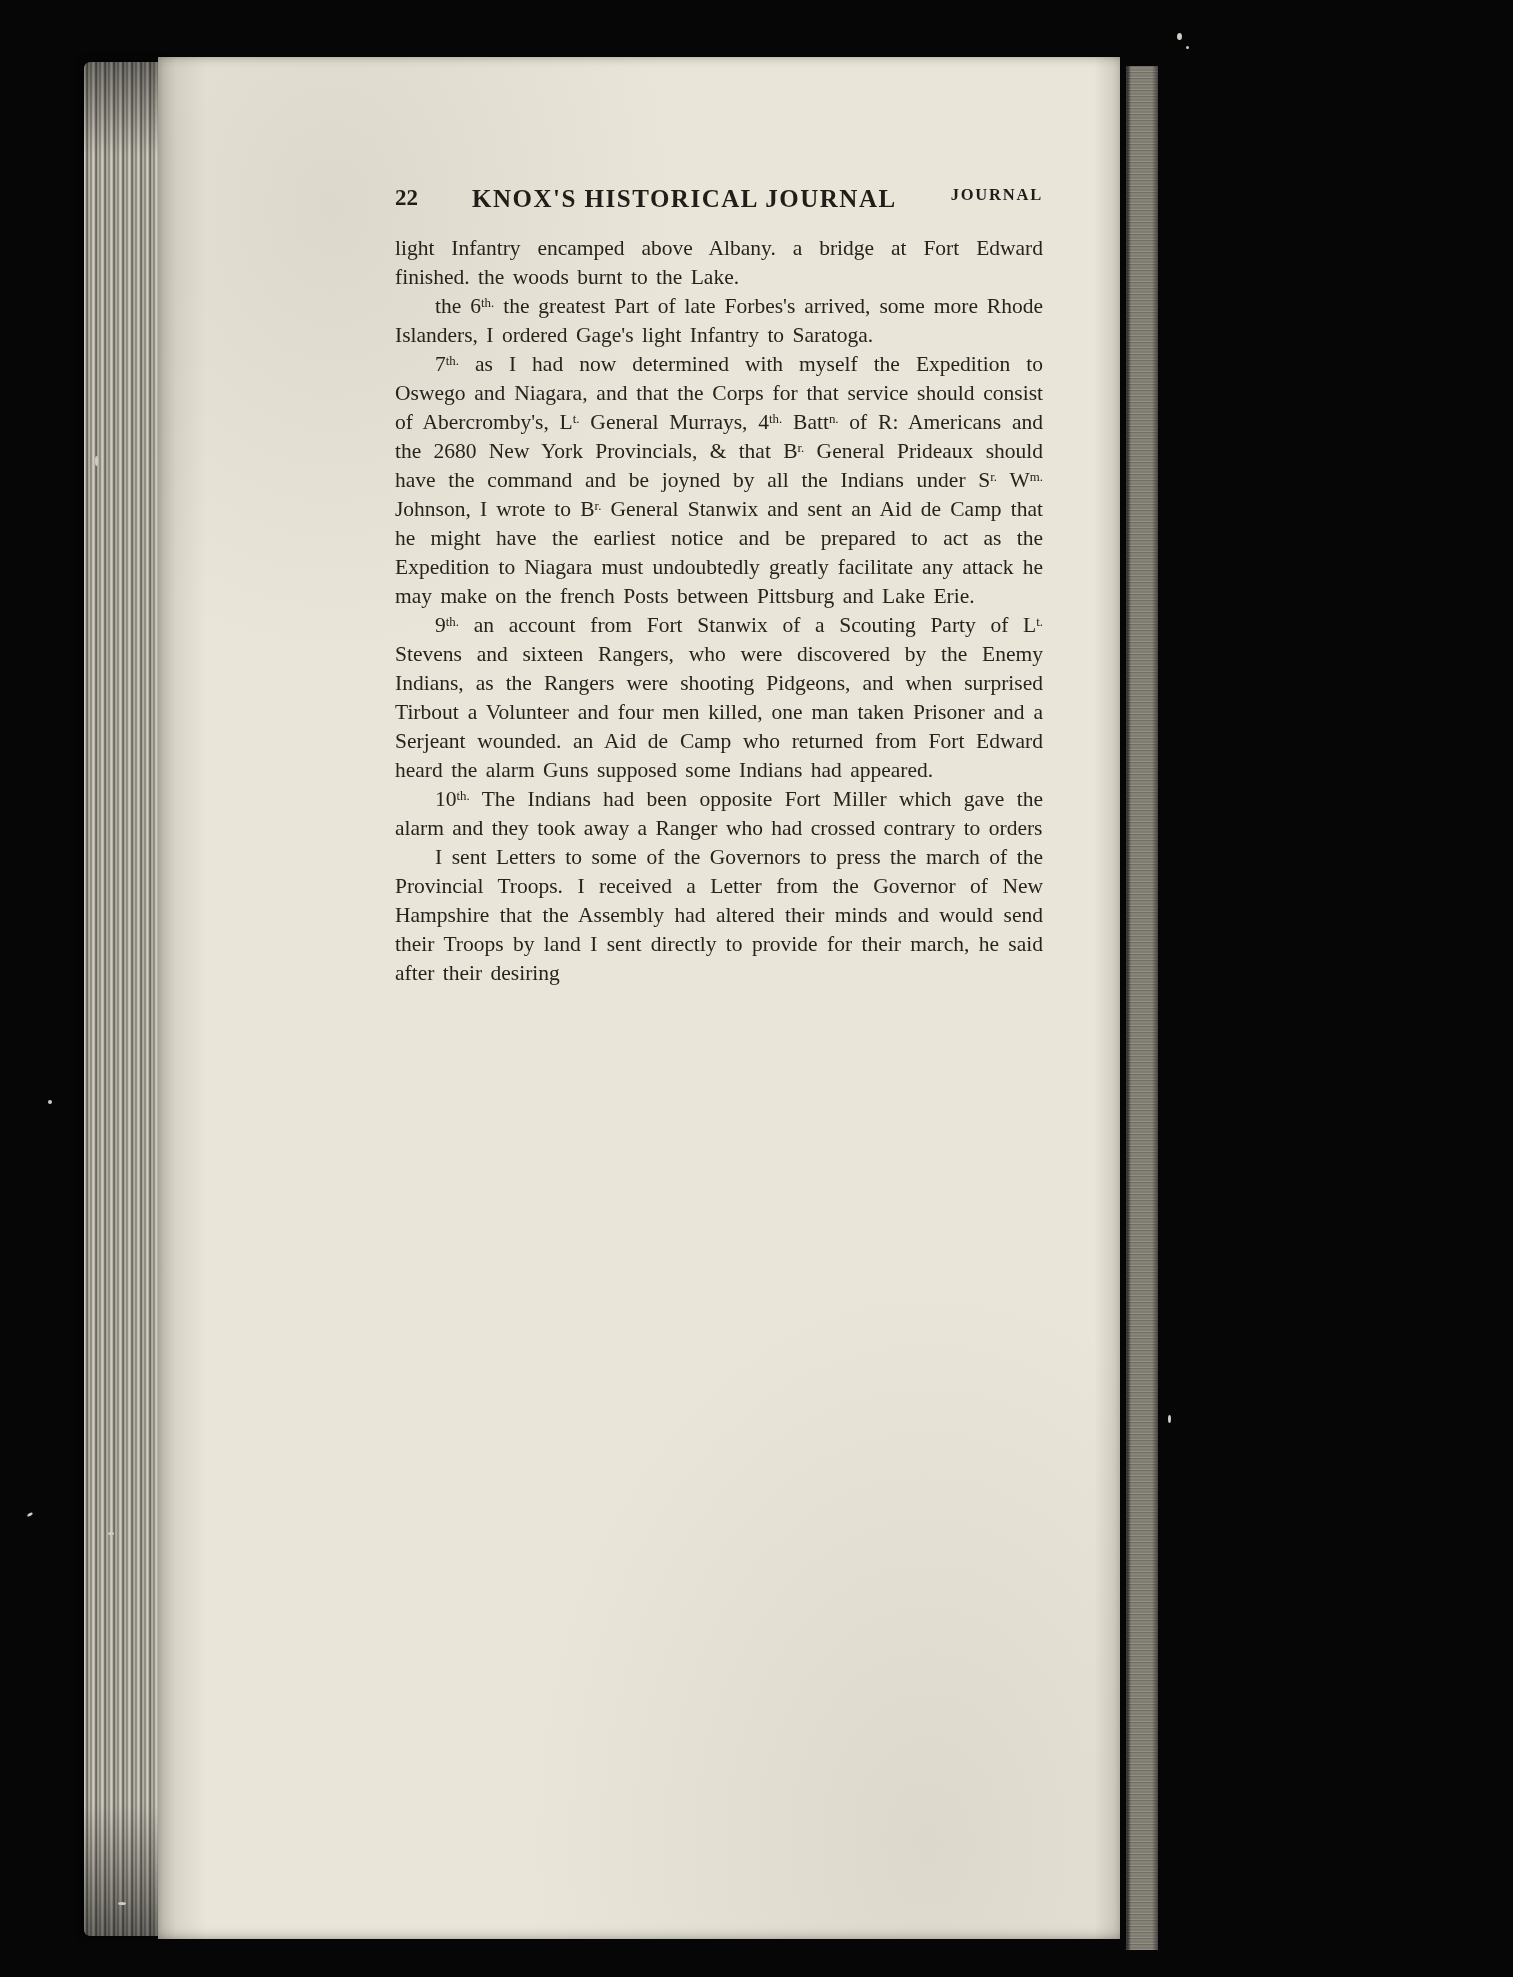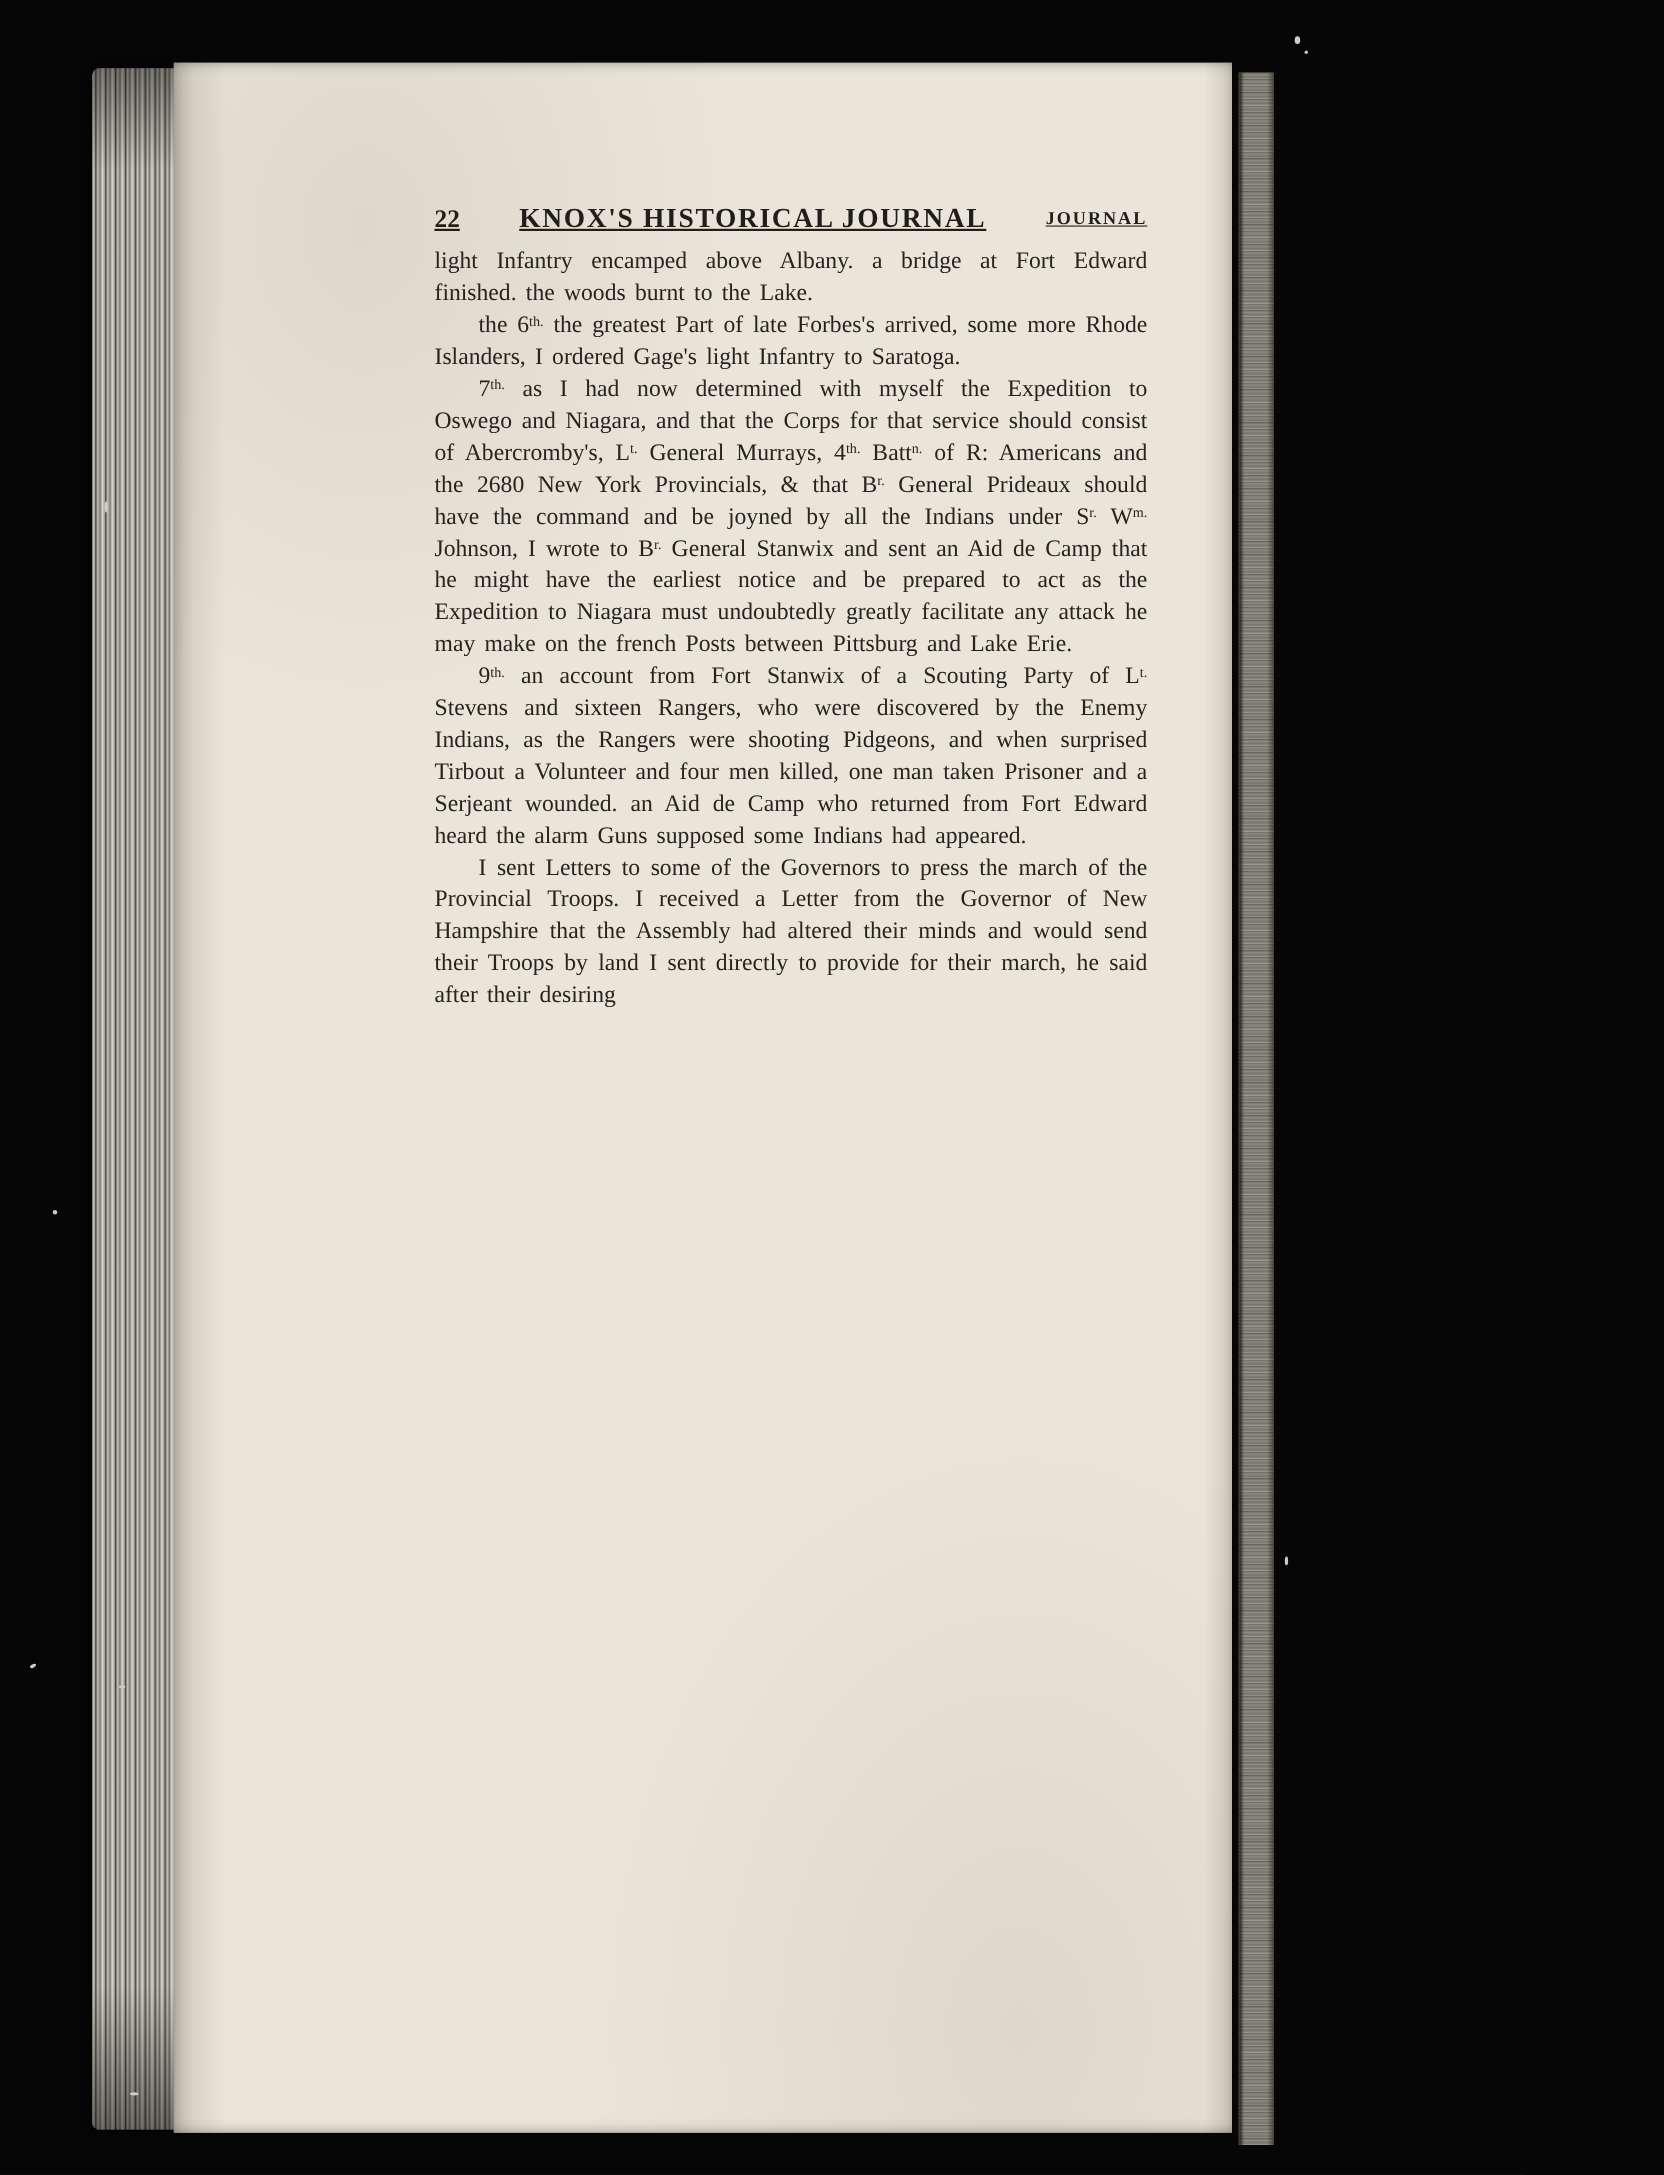--- a/index.html
+++ b/index.html
@@ -45,22 +45,22 @@
     position:absolute; left:1126px; top:66px; width:32px; height:1884px;
     background:
       linear-gradient(90deg, rgba(0,0,0,0.55) 0px, rgba(0,0,0,0.55) 2px, rgba(0,0,0,0) 5px),
       linear-gradient(270deg, rgba(0,0,0,0.45) 0px, rgba(0,0,0,0) 6px),
       repeating-linear-gradient(0deg, #9b988e 0px, #76736a 2px, #8d8a80 4px, #67645c 6px);
   }
 
   .text-block { position:absolute; left:237px; top:128px; width:648px; }
 
   .header {
-    display:flex; justify-content:space-between; align-items:center;
-    color:#211e19; margin-bottom:10px;text-decoration:underline;
+    display:flex; justify-content:space-between; align-items:flex-start;
+    color:#211e19; margin-bottom:21px;
   }
   .pagenum { font-weight:bold; font-size:23px; }
   .title   { font-weight:bold; font-size:25px; letter-spacing:1.5px; }
   .section { font-weight:bold; font-size:16.5px; letter-spacing:1.8px; }
 
   .body {
     font-size:21.5px; line-height:29px; color:#27241e;
     text-align:justify; word-spacing:0.14em;
   }
   .body p { margin:0; }
@@ -94,20 +94,21 @@
         <span class="pagenum">22</span>
         <span class="title">KNOX'S HISTORICAL JOURNAL</span>
         <span class="section">JOURNAL</span>
       </div>
 
       <div class="body">
           <p>light Infantry encamped above Albany.  a bridge at Fort Edward finished.  the woods burnt to the Lake.</p>
           <p class="indent">the 6<sup>th.</sup> the greatest Part of late Forbes's arrived, some more Rhode Islanders, I ordered Gage's light Infantry to Saratoga.</p>
           <p class="indent">7<sup>th.</sup> as I had now determined with myself the Expedition to Oswego and Niagara, and that the Corps for that service should consist of Abercromby's, L<sup>t.</sup> General Murrays, 4<sup>th.</sup> Batt<sup>n.</sup> of R: Americans and the 2680 New York Provincials, &amp; that B<sup>r.</sup> General Prideaux should have the command and be joyned by all the Indians under S<sup>r.</sup> W<sup>m.</sup> Johnson, I wrote to B<sup>r.</sup> General Stanwix and sent an Aid de Camp that he might have the earliest notice and be prepared to act as the Expedition to Niagara must undoubtedly greatly facilitate any attack he may make on the french Posts between Pittsburg and Lake Erie.</p>
           <p class="indent">9<sup>th.</sup> an account from Fort Stanwix of a Scouting Party of L<sup>t.</sup> Stevens and sixteen Rangers, who were discovered by the Enemy Indians, as the Rangers were shooting Pidgeons, and when surprised Tirbout a Volunteer and four men killed, one man taken Prisoner and a Serjeant wounded.  an Aid de Camp who returned from Fort Edward heard the alarm Guns supposed some Indians had appeared.</p>
+          <p class="indent">10<sup>th.</sup> The Indians had been opposite Fort Miller which gave the alarm and they took away a Ranger who had crossed contrary to orders</p>
           <p class="indent">I sent Letters to some of the Governors to press the march of the Provincial Troops.  I received a Letter from the Governor of New Hampshire that the Assembly had altered their minds and would send their Troops by land  I sent directly to provide for their march, he said after their desiring</p>
         </div>
 
     </div>
   </div>
 
   <div class="fore-edge"></div>
 
   <div class="dust d1"></div>
   <div class="dust d2"></div>

